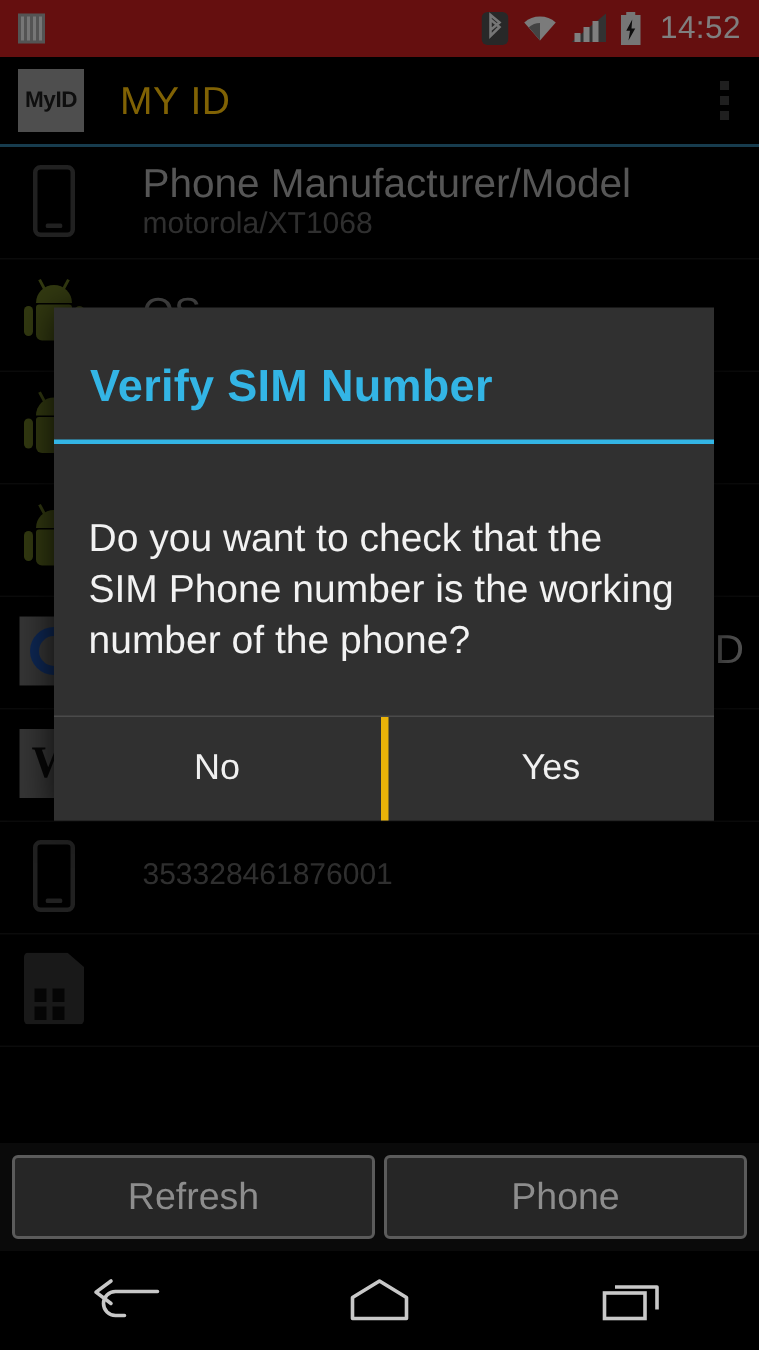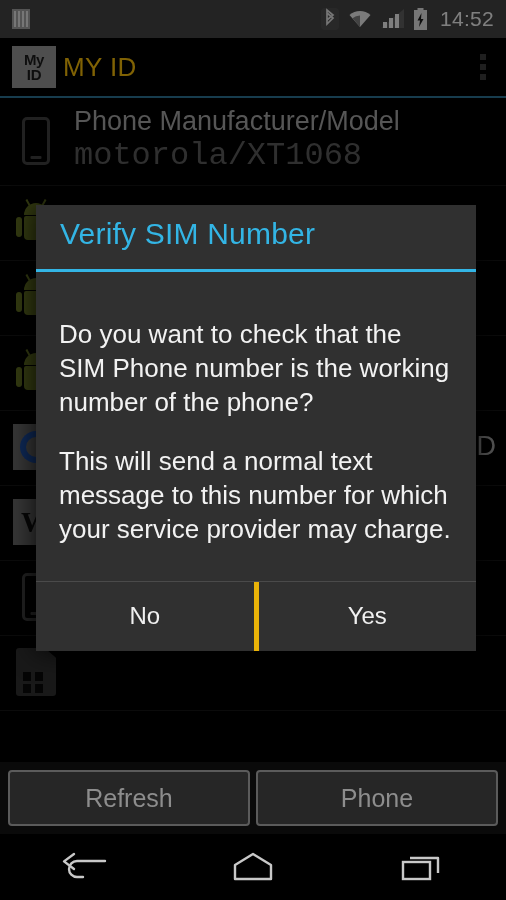--- a/index.html
+++ b/index.html
@@ -7,70 +7,71 @@
     width:506px; height:900px;
     background:#000;
     font-family:"Liberation Sans", sans-serif;
     overflow:hidden;
   }
   .screen { position:relative; width:506px; height:900px; background:#000; }
 
   
   .statusbar {
     position:absolute; top:0; left:0; width:506px; height:38px;
-    background:#404040; display:flex; align-items:center;
+    background:#b91c1c; display:flex; align-items:center;
   }
   .sb-left { padding-left:12px; display:flex; align-items:center; }
   .sb-right {
     margin-left:auto; padding-right:12px;
     display:flex; align-items:center; gap:9px;
   }
   .barcode-icon { display:flex; gap:2px; align-items:flex-end; background:#9a9a9a; padding:2px; }
   .barcode-icon i { display:block; width:2px; height:16px; background:#d8d8d8; }
   .sb-time {
     color:#e8e8e8; font-size:21px; letter-spacing:0.3px;
     margin-left:3px; font-weight:400;
   }
 
   
   .actionbar {
     position:absolute; top:38px; left:0; width:506px; height:58px;
     background:#000; display:flex; align-items:center; padding:0 12px;
   }
   .app-icon {
     width:44px; height:42px; background:#8e8e8e; color:#1a1a1a;
-    display:flex; flex-direction:column; align-items:center; justify-content:center;
-    font-weight:bold; font-size:15px; line-height:1.02; margin-right:7px;
+    display:flex; align-items:center; justify-content:center;
+    font-weight:bold; font-size:15px; line-height:1.02; margin-right:24px;
     letter-spacing:-0.3px;
   }
   .app-title { color:#eab308; font-size:26px; font-weight:400; letter-spacing:0.4px; }
   .overflow {
     margin-left:auto; display:flex; flex-direction:column; gap:4px;
     padding:6px 8px; cursor:pointer;
   }
   .overflow i { display:block; width:6px; height:6px; background:#3a3a3a; }
   .ab-divider {
     position:absolute; top:96px; left:0; width:506px; height:2px;
     background:#2b6e8f;
   }
 
   
   .list { position:absolute; top:98px; left:0; width:506px; }
   .row {
     position:relative; display:flex; align-items:center;
     padding:8px 10px 10px 10px; border-bottom:1px solid #141414;
     min-height:64px;
+    gap:21px;
   }
   .row-icon {
     width:52px; min-width:52px; height:56px; margin-right:12px;
     display:flex; align-items:center; justify-content:center;
   }
   .row-text { display:flex; flex-direction:column; justify-content:center; }
   .row-title { color:#9d9d9d; font-size:27px; font-weight:400; line-height:1.16; white-space:nowrap; }
-  .row-sub { color:#565656; font-size:32px; font-weight:400; line-height:1.18; white-space:nowrap;font-family:Liberation Mono, monospace; }
+  .row-sub { color:#565656; font-size:20px; font-weight:400; line-height:1.18; white-space:nowrap; }
 
   
   .g-phone {
     width:28px; height:48px; border:3px solid #3c3c3c; border-radius:5px; position:relative;
   }
   .g-phone::after{
     content:""; position:absolute; bottom:3px; left:50%; transform:translateX(-50%);
     width:11px; height:3px; background:#3c3c3c; border-radius:1px;
   }
   
@@ -114,22 +115,22 @@
   .g-sim i:nth-child(3){ left:7px; top:36px;}
   .g-sim i:nth-child(4){ left:19px; top:36px;}
 
   
   .scrim { position:absolute; inset:0; background:rgba(0,0,0,0.45); }
   .dialog {
     position:absolute; left:36px; top:205px; width:440px;
     background:#303030; box-shadow:0 0 26px rgba(0,0,0,0.85);
   }
   .dlg-title {
-    color:#33b5e5; font-size:30px; font-weight:400;
-    padding:12px 24px 18px 24px; letter-spacing:0.2px;
+    color:#33b5e5; font-size:30px; font-weight:700;
+    padding:36px 24px 18px 24px; letter-spacing:0.2px;
   }
   .dlg-rule { height:3px; background:#33b5e5; margin:0; }
   .dlg-body { padding:22px 23px 16px 23px; }
   .dlg-p {
     color:#f2f2f2; font-size:26px; line-height:1.30; font-weight:400;margin-top:24px;
   }
   .dlg-p + .dlg-p { margin-top:26px; }
   .dlg-actions {
     display:flex; border-top:1px solid #4a4a4a; margin-top:18px;
   }
@@ -320,21 +321,20 @@
 
   </div>
 
   <div class="scrim"></div>
 
   <div class="dialog">
     <div class="dlg-title">Verify SIM Number</div>
     <div class="dlg-rule"></div>
     <div class="dlg-body">
       <p class="dlg-p">Do you want to check that the SIM Phone number is the working number of the phone?</p>
-      <p class="dlg-p">This will send a normal text message to this number for which your service provider may charge.</p>
     </div>
     <div class="dlg-actions">
       <div class="dlg-btn">No</div>
       <div class="dlg-btn">Yes</div>
     </div>
   </div>
 
   <div class="bottombar">
     <div class="bbtn">Refresh</div>
     <div class="bbtn">Phone</div>

